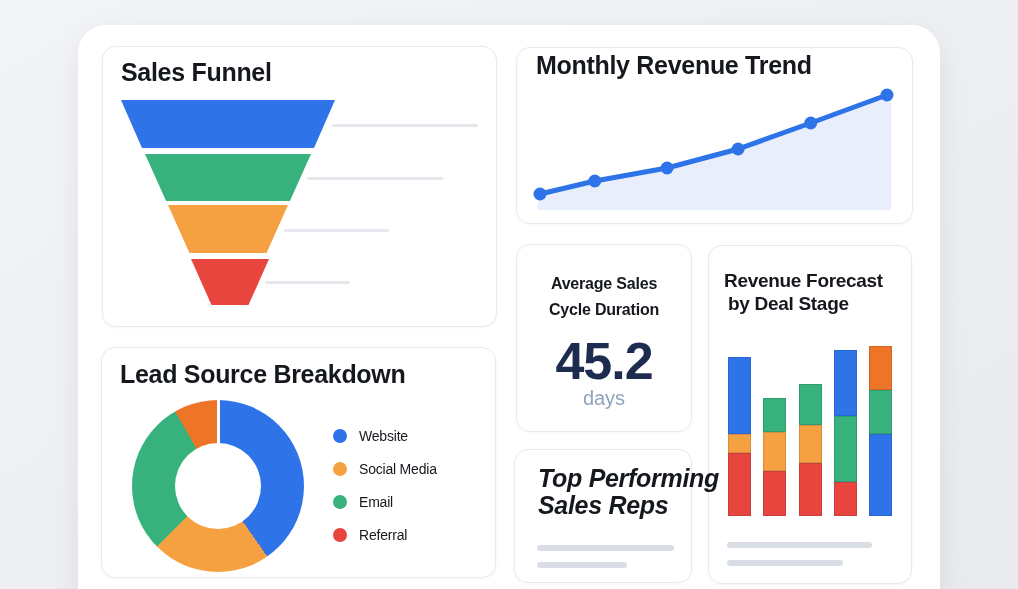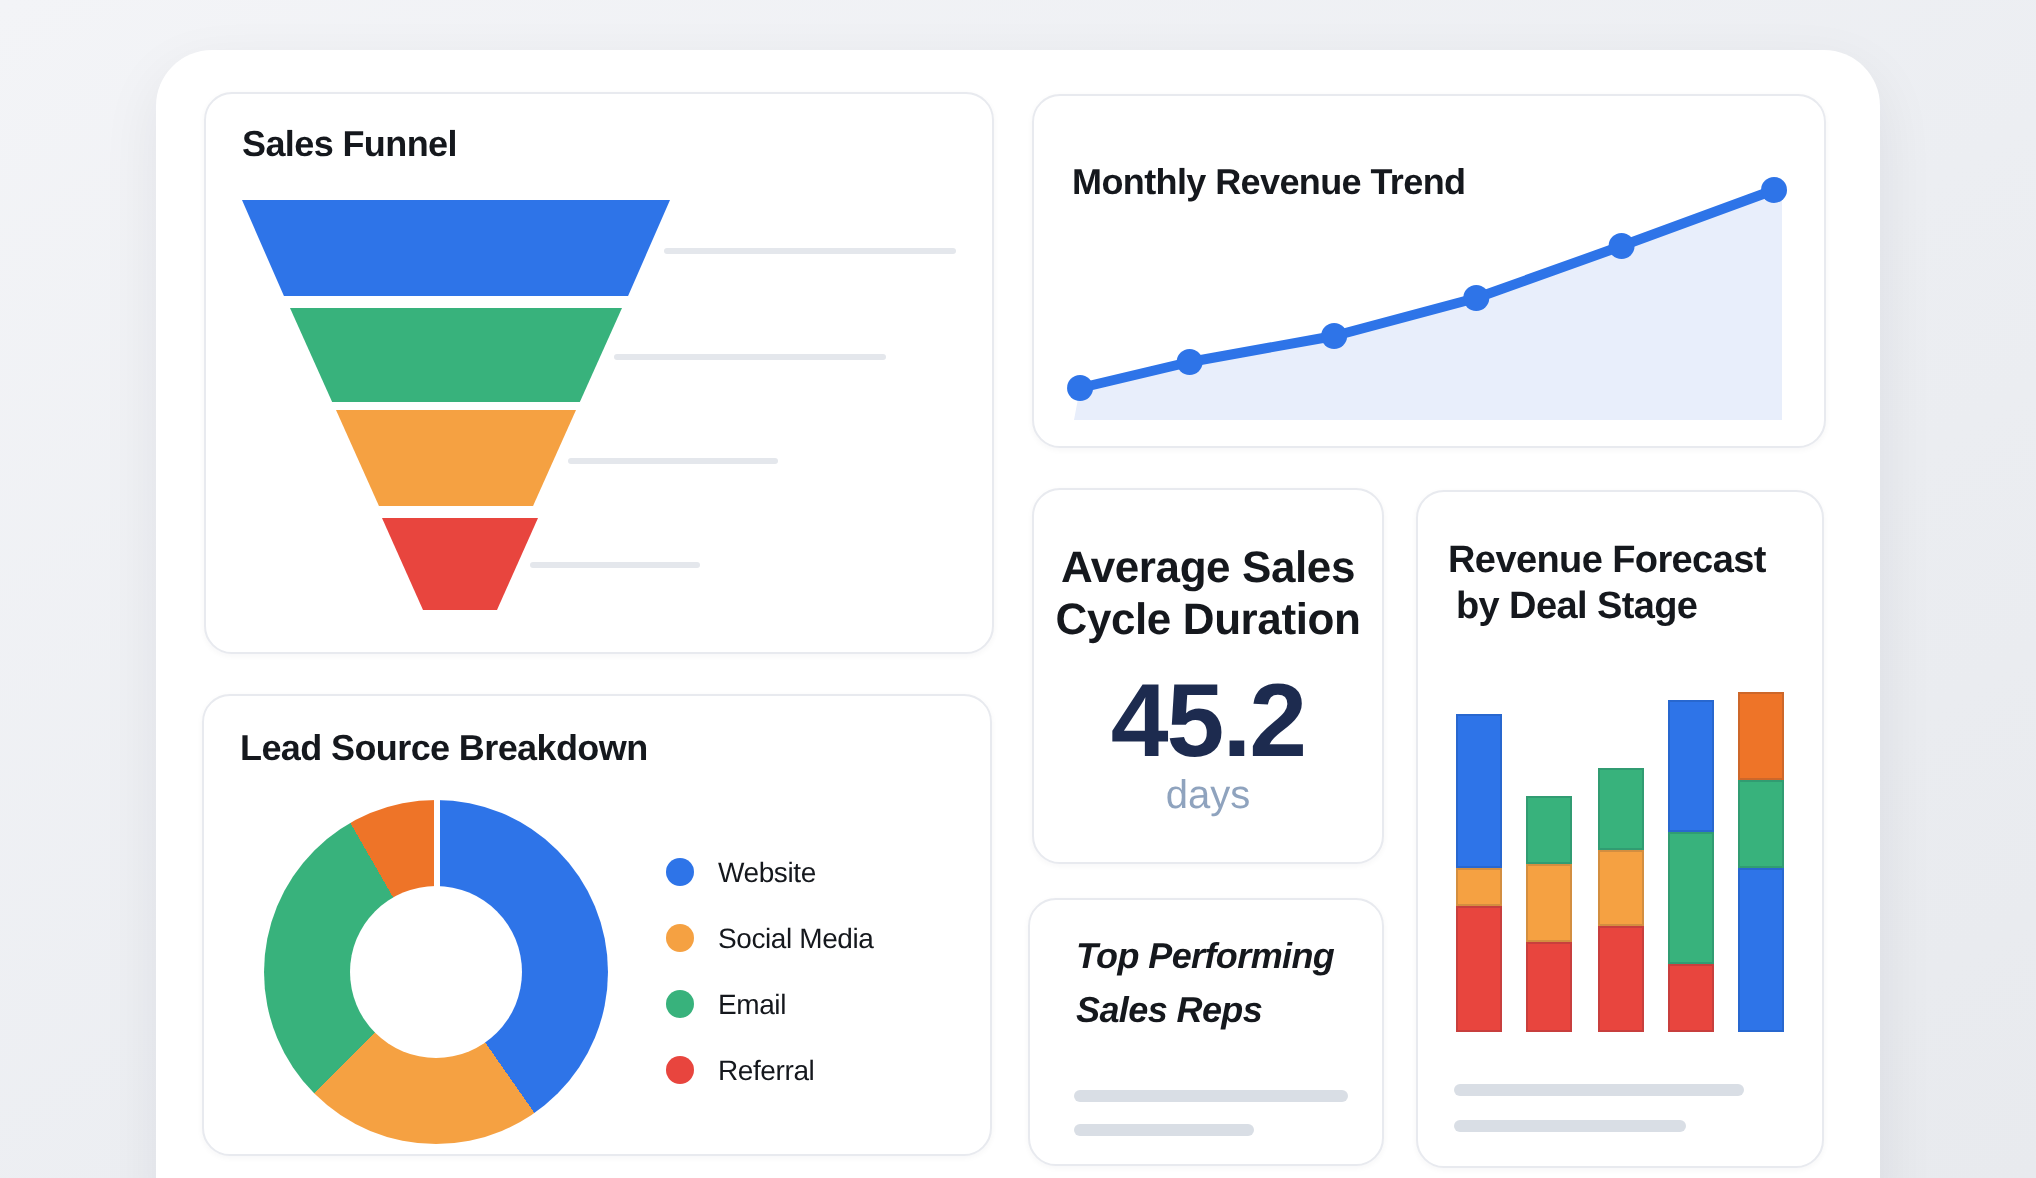--- a/index.html
+++ b/index.html
@@ -12,33 +12,33 @@
   .shell{
     position:absolute;left:78px;top:25px;width:862px;height:600px;
     background:#ffffff;border-radius:28px;
     box-shadow:0 10px 30px rgba(16,24,40,.07);
   }
   .card{
     position:absolute;background:#fff;border:1px solid #e8eaef;border-radius:14px;
     box-shadow:0 1px 3px rgba(16,24,40,.04);box-sizing:border-box;
   }
   .card-title{
-    position:absolute;font-size:18px;font-weight:600;color:#15181d;
+    position:absolute;font-size:25px;font-weight:600;color:#15181d;
     letter-spacing:-.3px;line-height:23px;white-space:nowrap;
   }
   
   #card-funnel{left:102px;top:46px;width:395px;height:281px;}
   .funnel-stage{position:absolute;}
   .funnel-line{position:absolute;height:3px;border-radius:2px;background:#e4e7ec;}
   
   #card-revenue{left:516px;top:47px;width:397px;height:177px;}
   #revenue-svg{position:absolute;left:0;top:0;}
   
   #card-cycle{left:516px;top:244px;width:176px;height:188px;text-align:center;}
-  .cycle-title{position:absolute;left:0;right:0;top:26px;font-size:22px;font-weight:600;
+  .cycle-title{position:absolute;left:0;right:0;top:26px;font-size:16px;font-weight:600;
     color:#15181d;line-height:26px;letter-spacing:-.2px;}
   .cycle-value{position:absolute;left:0;right:0;top:86px;font-size:52px;font-weight:700;
     color:#1d2b4f;letter-spacing:-1px;}
   .cycle-unit{position:absolute;left:0;right:0;top:142px;font-size:20px;font-weight:500;
     color:#8fa3be;}
   
   #card-forecast{left:708px;top:245px;width:204px;height:339px;padding-left:32px;}
   .forecast-title{position:absolute;left:15px;top:23px;font-size:19px;font-weight:700;
     color:#15181d;line-height:23px;letter-spacing:-.3px;}
   .forecast-title .line2{font-weight:600;padding-left:4px;}
@@ -71,21 +71,21 @@
         <div class="funnel-stage" style="left: 65px; top: 158px; width: 120px; height: 48px; background: rgb(245, 161, 66); clip-path: polygon(0px 0px, 100% 0px, 82.1% 100%, 17.9% 100%);"></div>
         <div class="funnel-stage" style="left: 88px; top: 212px; width: 78px; height: 46px; background: rgb(232, 69, 62); clip-path: polygon(0px 0px, 100% 0px, 73.7% 100%, 26.3% 100%);"></div>
         <div class="funnel-line" style="left: 229px; top: 77px; width: 146px; background: rgb(228, 231, 236);"></div>
         <div class="funnel-line" style="left: 204px; top: 130px; width: 136px; background: rgb(228, 231, 236);"></div>
         <div class="funnel-line" style="left: 181px; top: 182px; width: 105px; background: rgb(228, 231, 236);"></div>
         <div class="funnel-line" style="left: 162px; top: 234px; width: 85px; background: rgb(228, 231, 236);"></div>
       </div>
   </div>
 
   <div class="card" id="card-revenue">
-    <div class="card-title" style="left:19px;top:32px;">Monthly Revenue Trend</div>
+    <div class="card-title" style="left:19px;top:6px;">Monthly Revenue Trend</div>
     <svg id="revenue-svg" width="397" height="177">
         <polygon points="20,162 23.026,146 77.812,133 150.06599999999997,120 221.12900000000002,101 293.78,75 370.004,47 374,47 374,162" fill="#e8eefb"></polygon>
         <polyline points="23.026,146 77.812,133 150.06599999999997,120 221.12900000000002,101 293.78,75 370.004,47" fill="none" stroke="#2e74e8" stroke-width="5" stroke-linecap="round" stroke-linejoin="round"></polyline>
         <circle cx="23.026" cy="146" r="6.5" fill="#2e74e8"></circle>
         <circle cx="77.812" cy="133" r="6.5" fill="#2e74e8"></circle>
         <circle cx="150.06599999999997" cy="120" r="6.5" fill="#2e74e8"></circle>
         <circle cx="221.12900000000002" cy="101" r="6.5" fill="#2e74e8"></circle>
         <circle cx="293.78" cy="75" r="6.5" fill="#2e74e8"></circle>
         <circle cx="370.004" cy="47" r="6.5" fill="#2e74e8"></circle>
       </svg>

